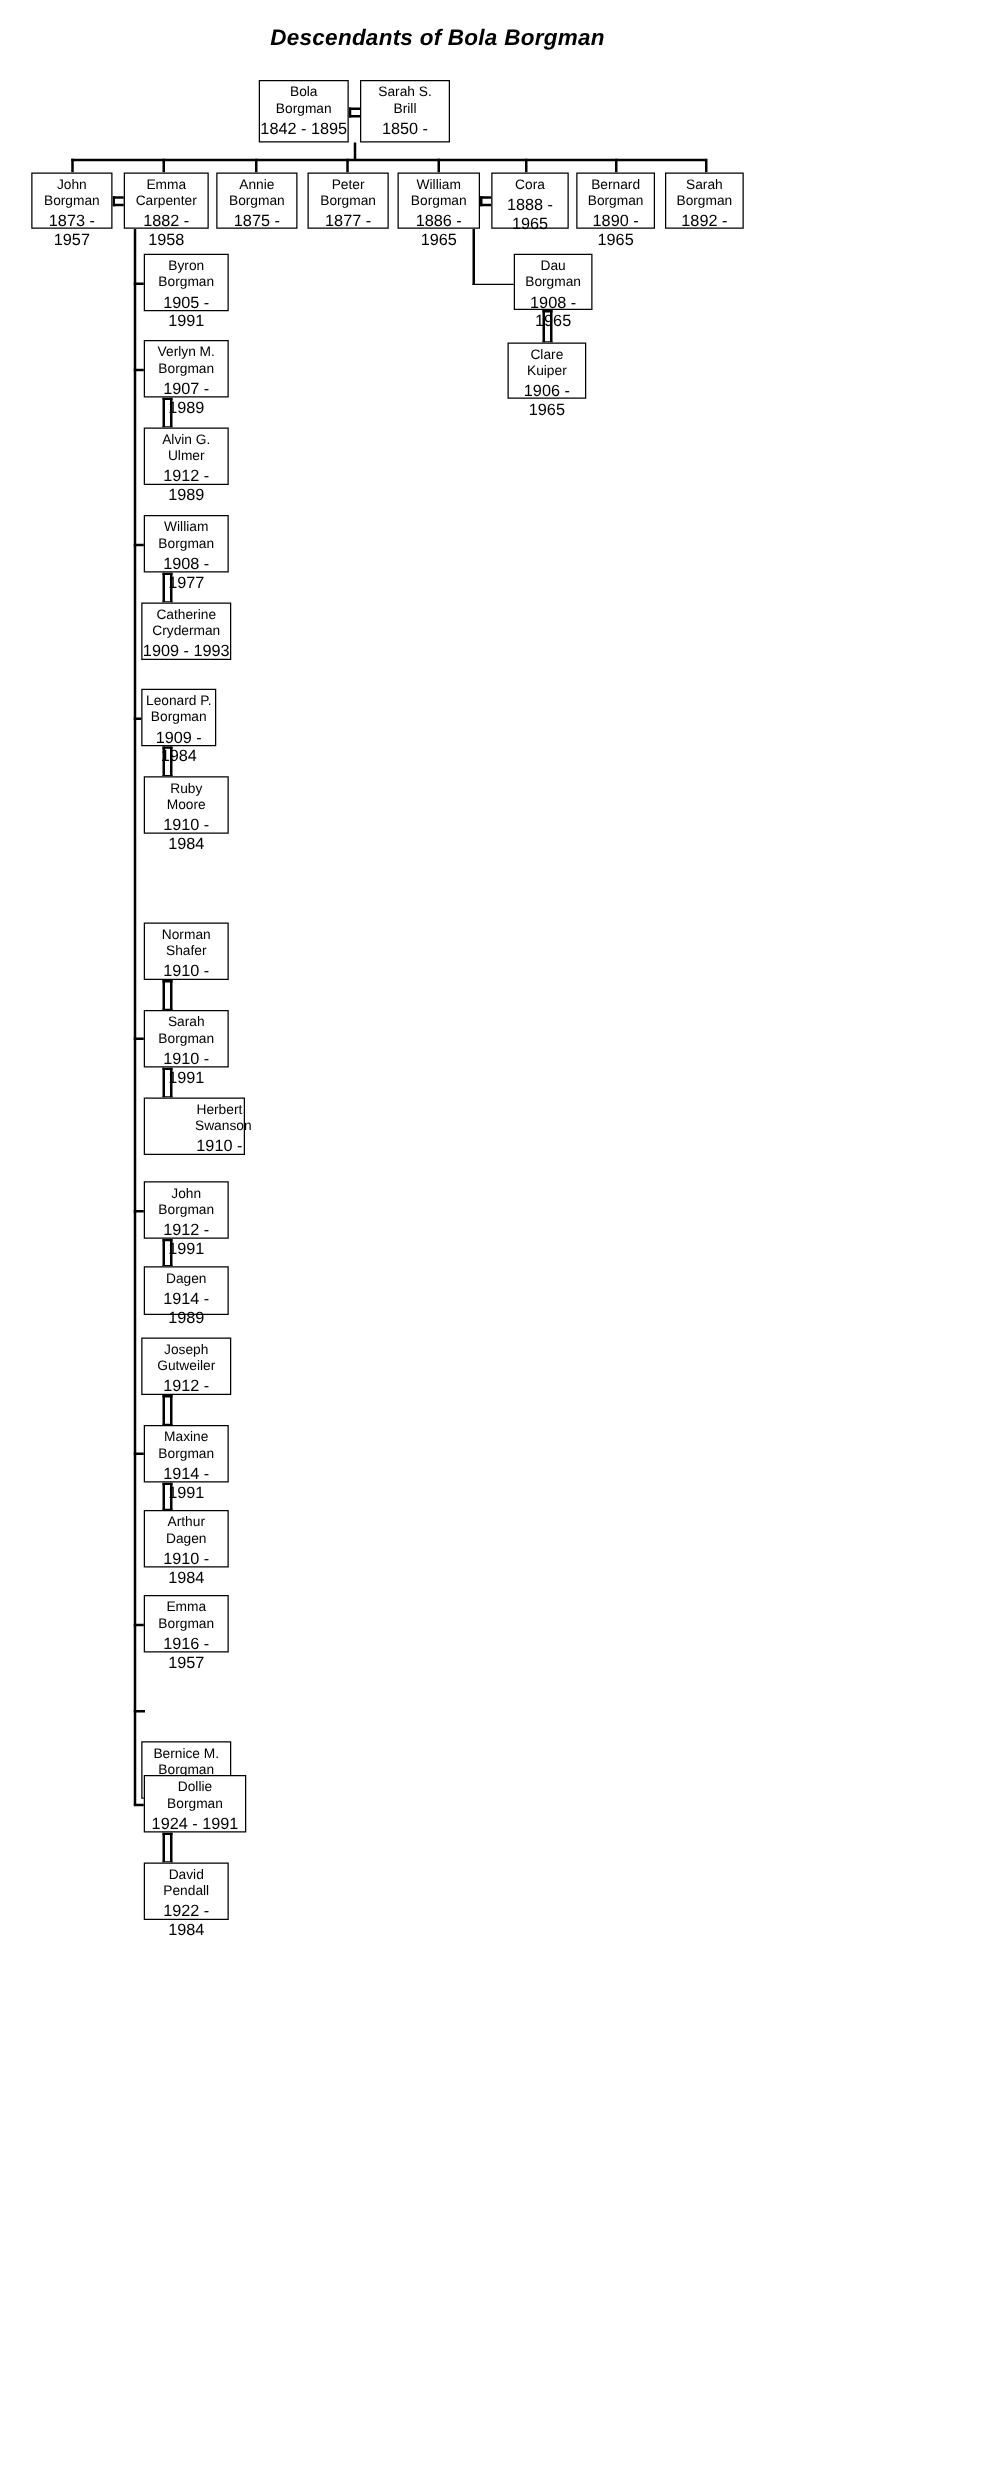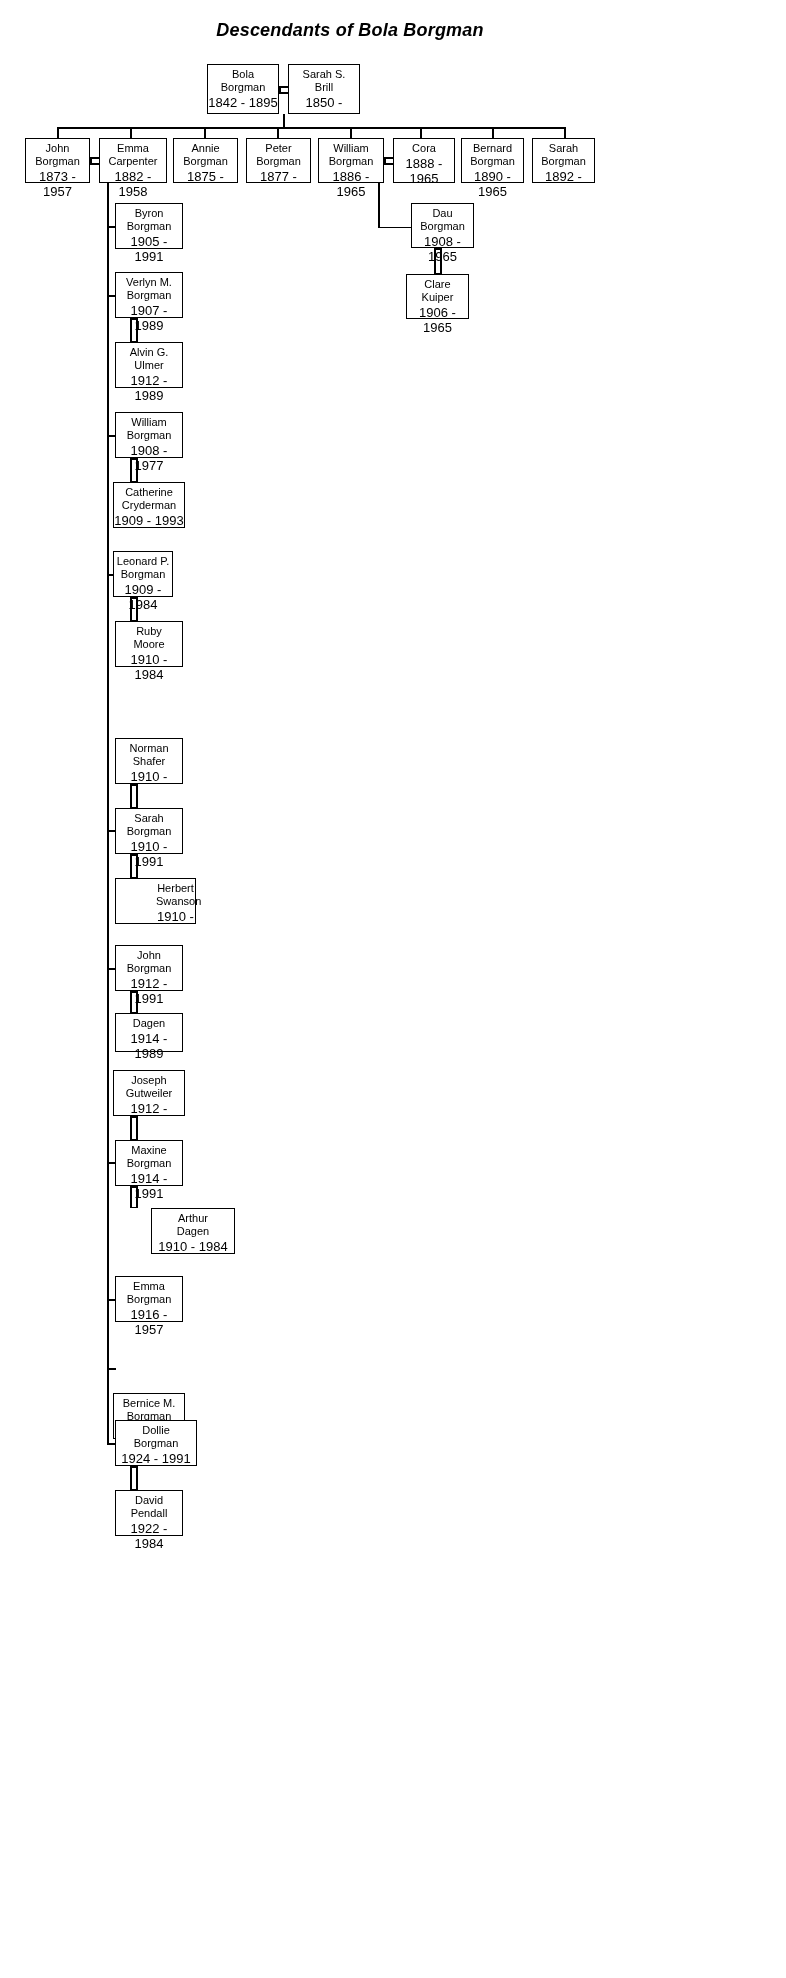--- a/index.html
+++ b/index.html
@@ -286,21 +286,21 @@
   <span class="nm">Borgman</span>
   <span class="dt">1914 - 1991</span>
 </div>
 <div class="marr" style="left:130px;top:1186px;width:8px;height:22px;">
   <div class="b" style="left:0;top:0;width:1.5px;height:22px;"></div>
   <div class="b" style="left:6px;top:0;width:1.5px;height:22px;"></div>
   <div class="b" style="left:0;top:0;width:8px;height:1.5px;"></div>
   <div class="b" style="left:0;top:20.5px;width:8px;height:1.5px;"></div>
 </div>
 
-<div class="node" style="left:115px;top:1208px;width:84px;height:46px;margin-left:36px;">
+<div class="node" style="left:115px;top:1208px;width:68px;height:46px;">
   <span class="nm">Arthur</span>
   <span class="nm">Dagen</span>
   <span class="dt">1910 - 1984</span>
 </div>
 
 <div class="node" style="left:115px;top:1276px;width:68px;height:46px;">
   <span class="nm">Emma</span>
   <span class="nm">Borgman</span>
   <span class="dt">1916 - 1957</span>
 </div>

